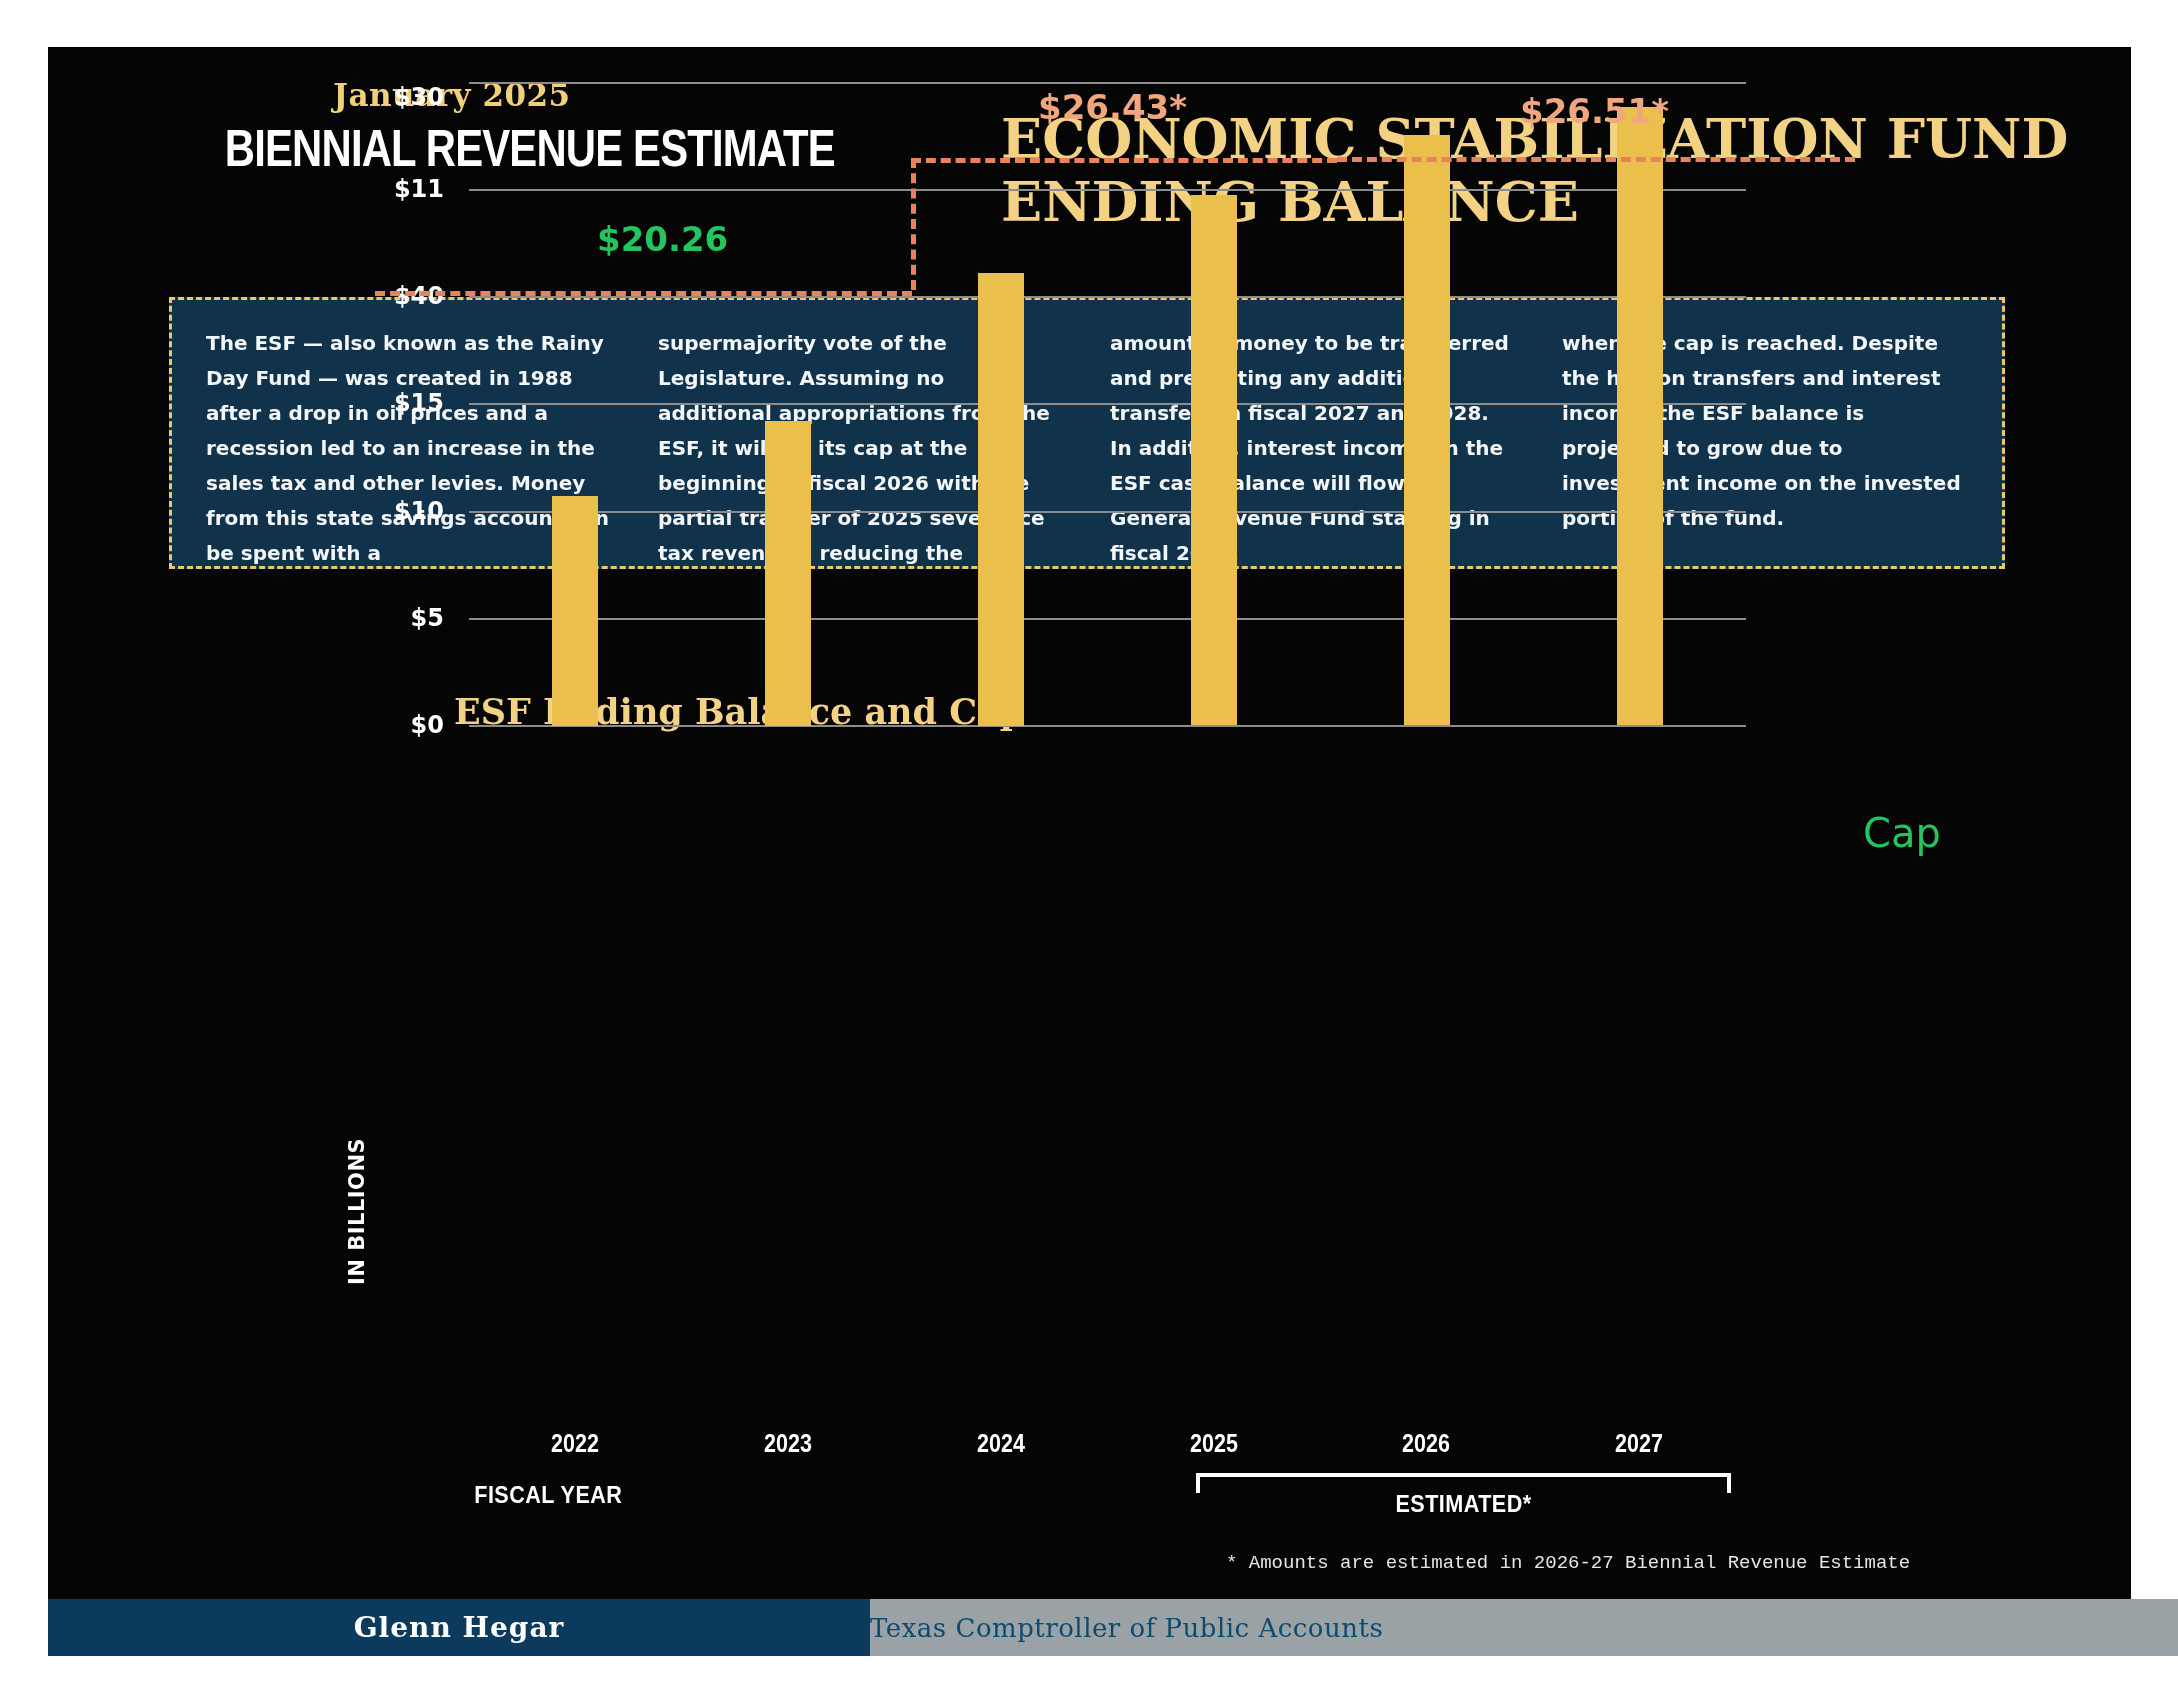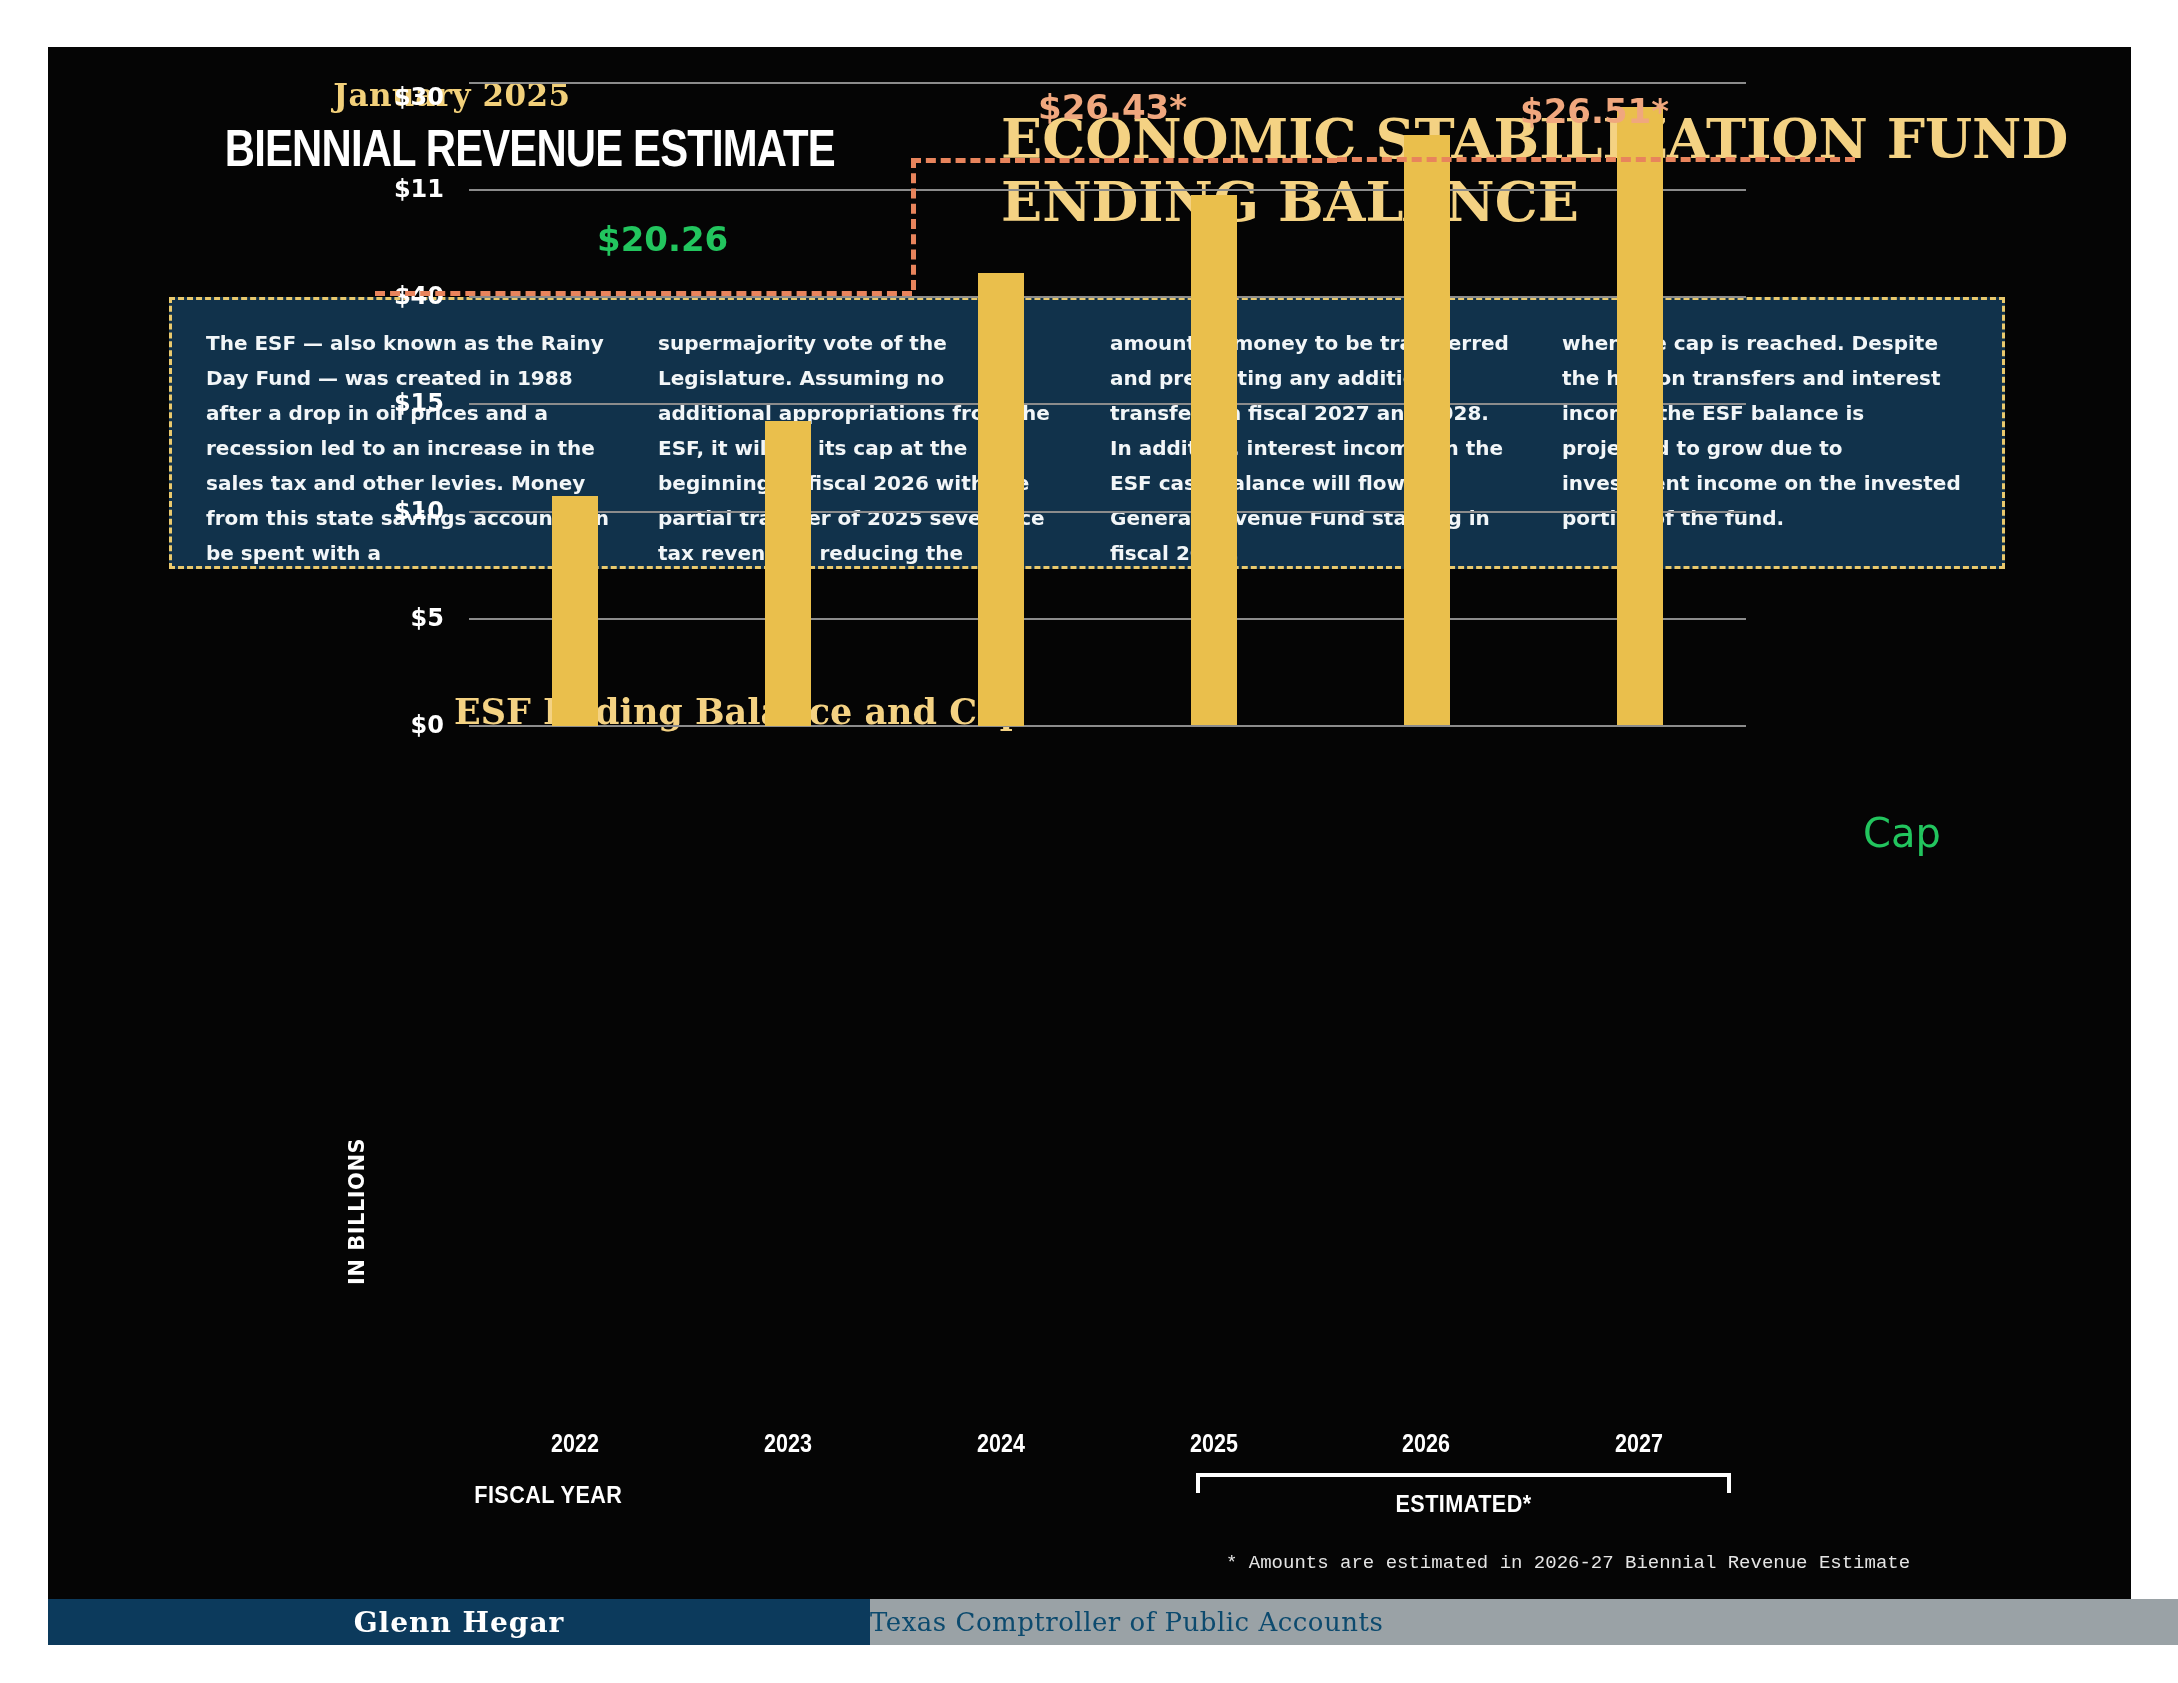--- a/index.html
+++ b/index.html
@@ -89,21 +89,21 @@
   #estlabel{position:absolute;left:1148px;top:1443px;width:535px;text-align:center;
     color:#ffffff;font-weight:bold;font-size:24px;letter-spacing:0.5px;
     font-family:"Liberation Sans Narrow","Liberation Sans",sans-serif;transform:scaleX(.9);}
   #fiscalyear{position:absolute;left:418px;top:1434px;color:#ffffff;font-weight:bold;
     font-size:24px;letter-spacing:0.5px;
     font-family:"Liberation Sans Narrow","Liberation Sans",sans-serif;transform:scaleX(.9);}
   #footnote{position:absolute;left:1178px;top:1505px;color:#e5e5e5;font-size:19px;
     font-family:Liberation Mono, monospace;}
 
   
-  #footer{position:absolute;left:0;top:1599px;width:2178px;height:46px;display:flex;}
+  #footer{position:absolute;left:0;top:1599px;width:2178px;height:57px;display:flex;}
   #footer .f-left{
     width:822px;background:#0C3A5C;color:#ffffff;display:flex;align-items:center;
     justify-content:center;font-family:"DejaVu Serif",serif;font-weight:bold;font-size:28px;
     letter-spacing:1px;margin-left:48px;
   }
   #footer .f-right{
     flex:1;background:#9AA2A6;color:#0c4a6e;display:flex;align-items:center;
     font-family:"DejaVu Serif",serif;font-size:26px;letter-spacing:0.5px;
   }
 </style>

